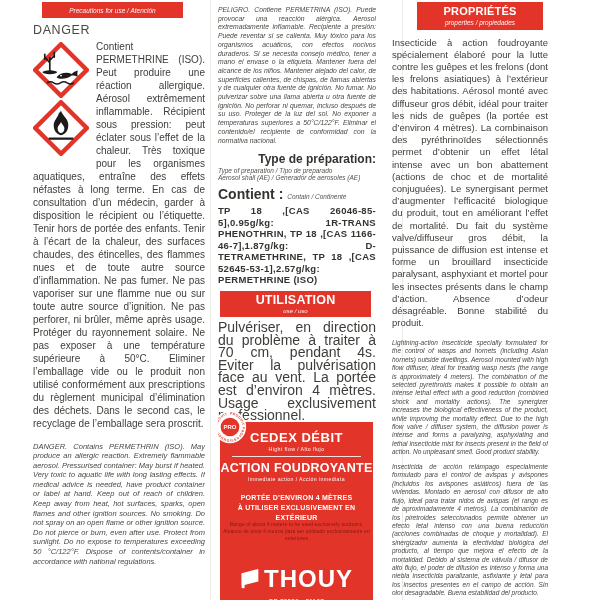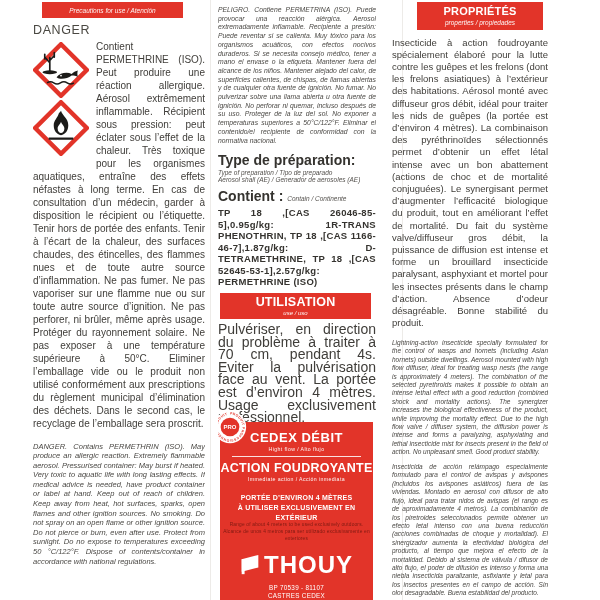--- a/index.html
+++ b/index.html
@@ -28,39 +28,39 @@
 
   .danger{margin-top:5px;font-size:12.5px;letter-spacing:.6px;color:#4a4842;}
 
   .body-fr{margin-top:3px;font-size:10px;line-height:13px;text-align:justify;color:#3f3d39;}
   .picto-stack{float:left;width:58px;margin:2px 5px 2px 0;}
   .ghs{width:56px;height:56px;display:block;margin-bottom:2px;}
   .body-it{margin-top:12px;font-style:italic;font-size:7.5px;line-height:9.6px;text-align:justify;color:#4a4844;}
 
   .mid-flow{height:422px;overflow:hidden;}
   .es-top{margin-top:6px;font-style:italic;font-size:6.8px;line-height:8.7px;text-align:justify;color:#4a4844;}
-  .prep-label{font-weight:bold;font-size:14px;color:#35332f;margin-top:5px;}
+  .prep-label{font-weight:bold;font-size:12px;color:#35332f;margin-top:5px;text-align:right;}
   .prep-sub{font-style:italic;font-size:6.5px;color:#55524e;margin-top:.5px;}
   .contains-line{margin-top:4px;}
   .contains-line .lbl{font-weight:bold;font-size:14px;color:#35332f;}
   .contains-line .sub{font-style:italic;font-size:6.5px;color:#55524e;}
   .composition{margin-top:2px;font-size:9.5px;font-weight:600;letter-spacing:.3px;line-height:11.5px;color:#35332f;text-align:justify;}
   .use-fr{margin-top:4px;font-size:14px;line-height:12.6px;text-align:justify;color:#3f3d39;}
   .use-it{margin-top:4px;font-style:italic;font-size:6.8px;line-height:8.6px;text-align:justify;color:#4a4844;}
 
   .promo-box{position:absolute;top:422px;left:2px;width:153px;height:178px;background:#e23429;color:#fff;text-align:center;}
   .badge{position:absolute;top:-12px;left:-7px;width:34px;height:34px;}
   .p-title1{margin-top:8px;font-size:13px;font-weight:bold;letter-spacing:.5px;}
   .p-sub{font-size:5.2px;letter-spacing:.4px;margin-top:1px;opacity:.95;}
   .p-divider{border-top:1px solid rgba(255,255,255,.85);margin:4px 12px;}
   .p-title2{font-size:12.5px;font-weight:bold;letter-spacing:.3px;}
   .range-block{margin-top:11px;line-height:1.4;}
   .range-main{font-weight:bold;font-size:7px;letter-spacing:.2px;}
   .range-tiny{font-size:4.8px;color:#7e1a12;letter-spacing:.2px;}
-  .brand-row{margin-top:10px;display:flex;justify-content:center;align-items:center;gap:4px;}
+  .brand-row{margin-top:24px;display:flex;justify-content:center;align-items:center;gap:4px;}
   .flag-icon{width:20px;height:22px;display:block;}
   .brand-text{font-size:24px;font-weight:bold;letter-spacing:1px;line-height:1;}
   .addr{margin-top:7px;font-size:6.3px;line-height:8.4px;letter-spacing:.3px;}
 
   .right-fr{margin-top:7px;font-size:9.5px;line-height:12.2px;text-align:justify;color:#3f3d39;}
   .right-it{margin-top:5px;font-style:italic;font-size:6.5px;line-height:8.4px;text-align:justify;color:#4a4844;}
 </style>
 </head>
 <body>
 

